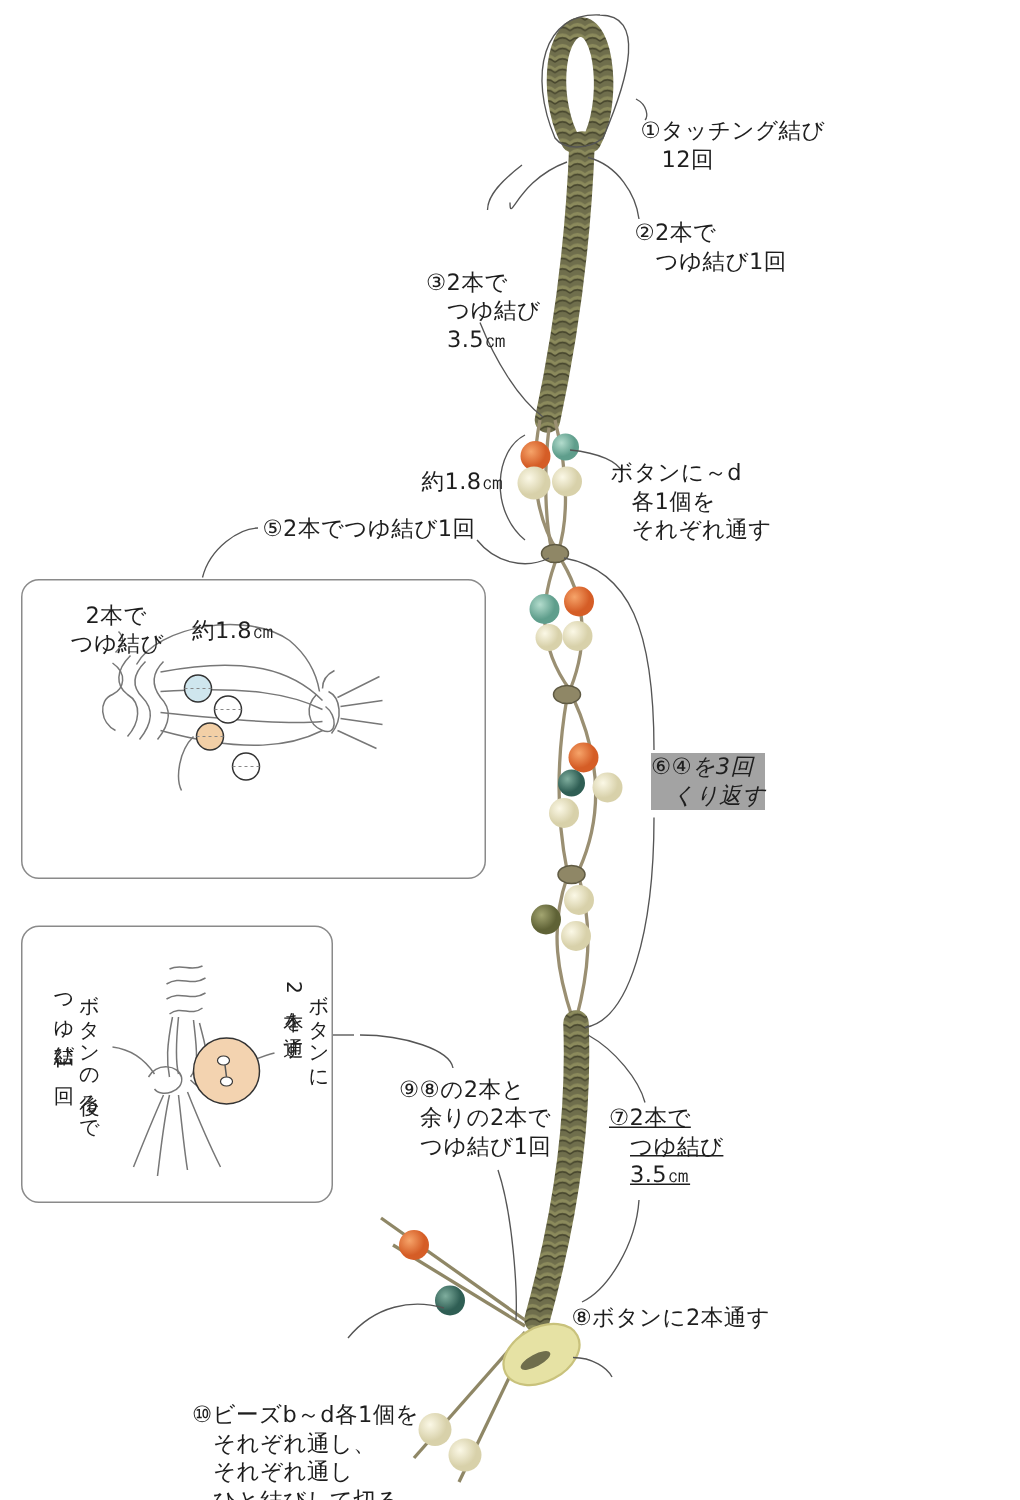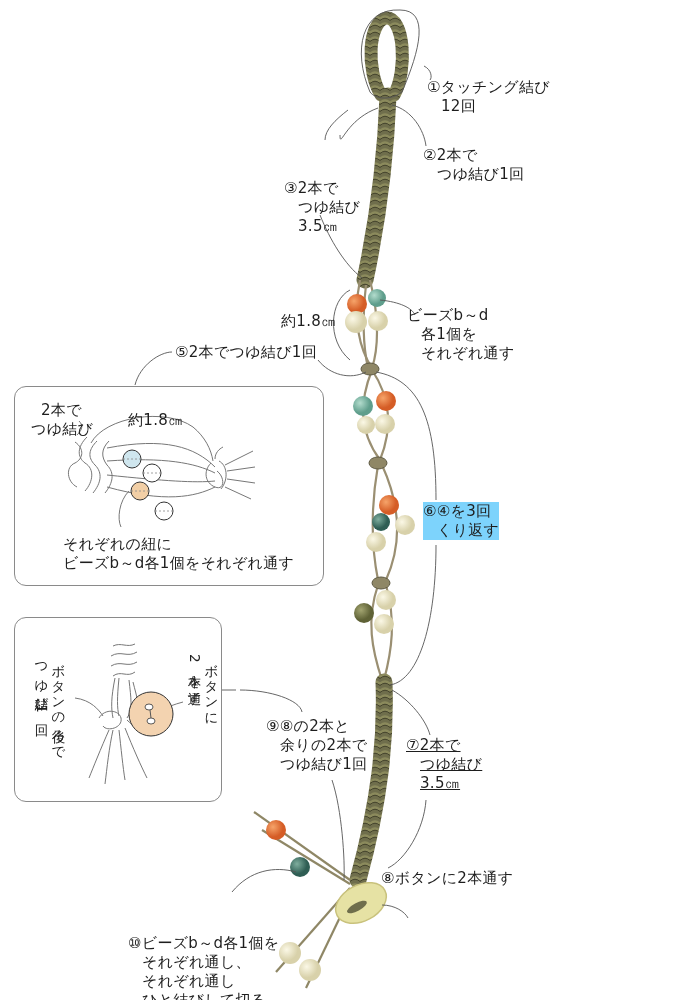--- a/index.html
+++ b/index.html
@@ -167,30 +167,30 @@
   <span class="l">③2本で</span>
   <span class="l" style="padding-left:14px">つゆ結び</span>
   <span class="l" style="padding-left:14px">3.5㎝</span>
 </div>
 
 <div class="lbl" style="left:281px;top:312px;">
   <span class="l">約1.8㎝</span>
 </div>
 
 <div class="lbl" style="left:407px;top:306px;">
-  <span class="l">ビーズb～d</span>
+  <span class="l">ボタンに～d</span>
   <span class="l" style="padding-left:14px">各1個を</span>
   <span class="l" style="padding-left:14px">それぞれ通す</span>
 </div>
 
 <div class="lbl" style="left:175px;top:343px;">
   <span class="l">⑤2本でつゆ結び1回</span>
 </div>
 
-<div class="lbl" style="left:423px;top:502px;background:#7dd3fc;">
+<div class="lbl" style="left:434px;top:502px;background:#a3a3a3;font-style:italic;">
   <span class="l">⑥④を3回</span>
   <span class="l" style="padding-left:14px">くり返す</span>
 </div>
 
 <div class="lbl" style="left:406px;top:736px;text-decoration:underline;">
   <span class="l">⑦2本で</span>
   <span class="l" style="padding-left:14px">つゆ結び</span>
   <span class="l" style="padding-left:14px">3.5㎝</span>
 </div>
 
@@ -247,30 +247,26 @@
       <circle cx="125" cy="104" r="9" fill="#f2cfa6"></circle>
       <circle cx="149" cy="124" r="9" fill="#fff"></circle>
     </g>
     <g stroke="#888" stroke-width="0.8" stroke-dasharray="2 2">
       <line x1="108" y1="72" x2="126" y2="72"></line>
       <line x1="128" y1="86" x2="146" y2="86"></line>
       <line x1="116" y1="104" x2="134" y2="104"></line>
       <line x1="140" y1="124" x2="158" y2="124"></line>
     </g>
   </svg>
-  <div class="lbl" style="left:16px;top:14px;">
+  <div class="lbl" style="left:32px;top:14px;">
     <span class="l" style="padding-left:10px">2本で</span>
     <span class="l">つゆ結び</span>
   </div>
   <div class="lbl" style="left:113px;top:24px;">
     <span class="l">約1.8㎝</span>
-  </div>
-  <div class="lbl" style="left:48px;top:148px;">
-    <span class="l">それぞれの紐に</span>
-    <span class="l">ビーズb～d各1個をそれぞれ通す</span>
   </div>
 </div>
 
 <div class="box" style="left:14px;top:617px;width:206px;height:183px;">
   <svg width="206" height="183" viewBox="0 0 206 183">
     <g stroke="#777" stroke-width="1" fill="none">
       <path d="M98 28 C 106 24, 112 30, 120 26"></path>
       <path d="M96 38 C 106 32, 112 40, 122 34"></path>
       <path d="M96 48 C 106 42, 112 50, 122 44"></path>
       <path d="M98 58 C 106 52, 112 60, 120 54"></path>

